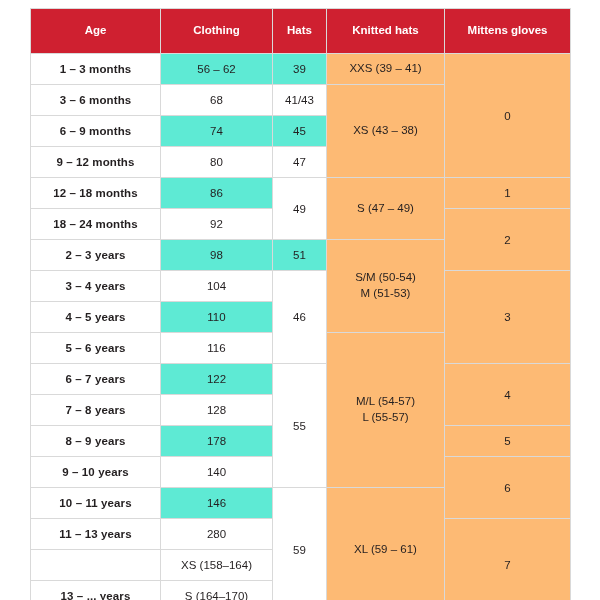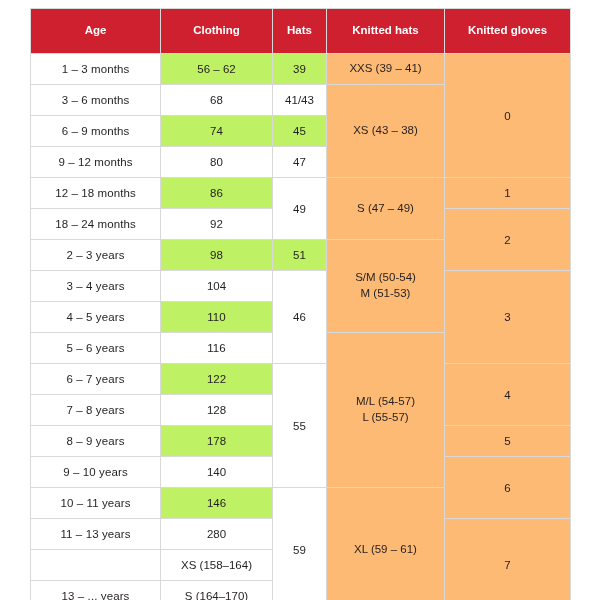--- a/index.html
+++ b/index.html
@@ -48,28 +48,28 @@
   .col-age    { width: 130px; }
   .col-cloth  { width: 112px; }
   .col-hats   { width: 54px; }
   .col-knit   { width: 118px; }
   .col-mitt   { width: 126px; }
 
   tbody td {
     height: 30px;
   }
   td.age {
-    font-weight: normal;
+    font-weight: bold;
     text-align: left;
     padding-left: 10px;
     font-size: 11.5px;
     letter-spacing: 0.1px;
   }
   td.shade {
-    background: #bef264;
+    background: #5eead4;
     margin-left: 16px;
   }
   td.plain {
     background: #ffffff;
   }
   td.span-cell {
     background: #fdba74;
   }
   td.knit {
     font-size: 11.5px;
@@ -87,21 +87,21 @@
       <col class="col-hats">
       <col class="col-knit">
       <col class="col-mitt">
     </colgroup>
     <thead>
       <tr>
         <th>Age</th>
         <th>Clothing</th>
         <th>Hats</th>
         <th>Knitted hats</th>
-        <th>Knitted gloves</th>
+        <th>Mittens gloves</th>
       </tr>
     </thead>
     <tbody id="table-body">
         <tr>
           <td class="age plain">1 – 3 months</td>
           <td class="shade">56 – 62</td>
           <td rowspan="1" class="shade">39</td>
           <td rowspan="1" class="span-cell knit">XXS (39 – 41)</td>
           <td rowspan="4" class="span-cell">0</td>
         </tr>

